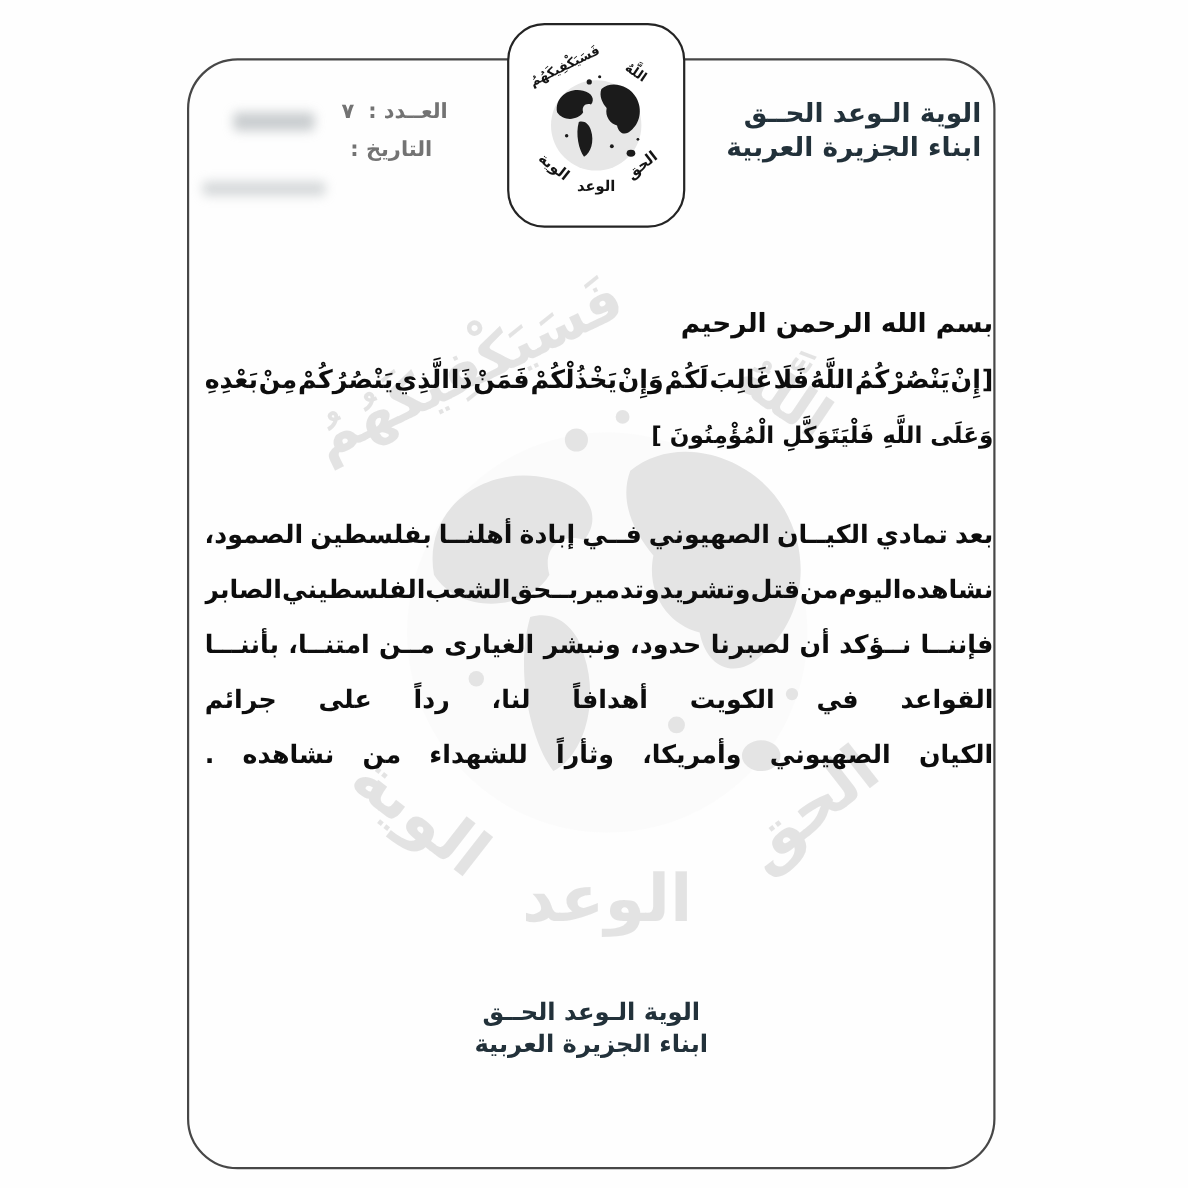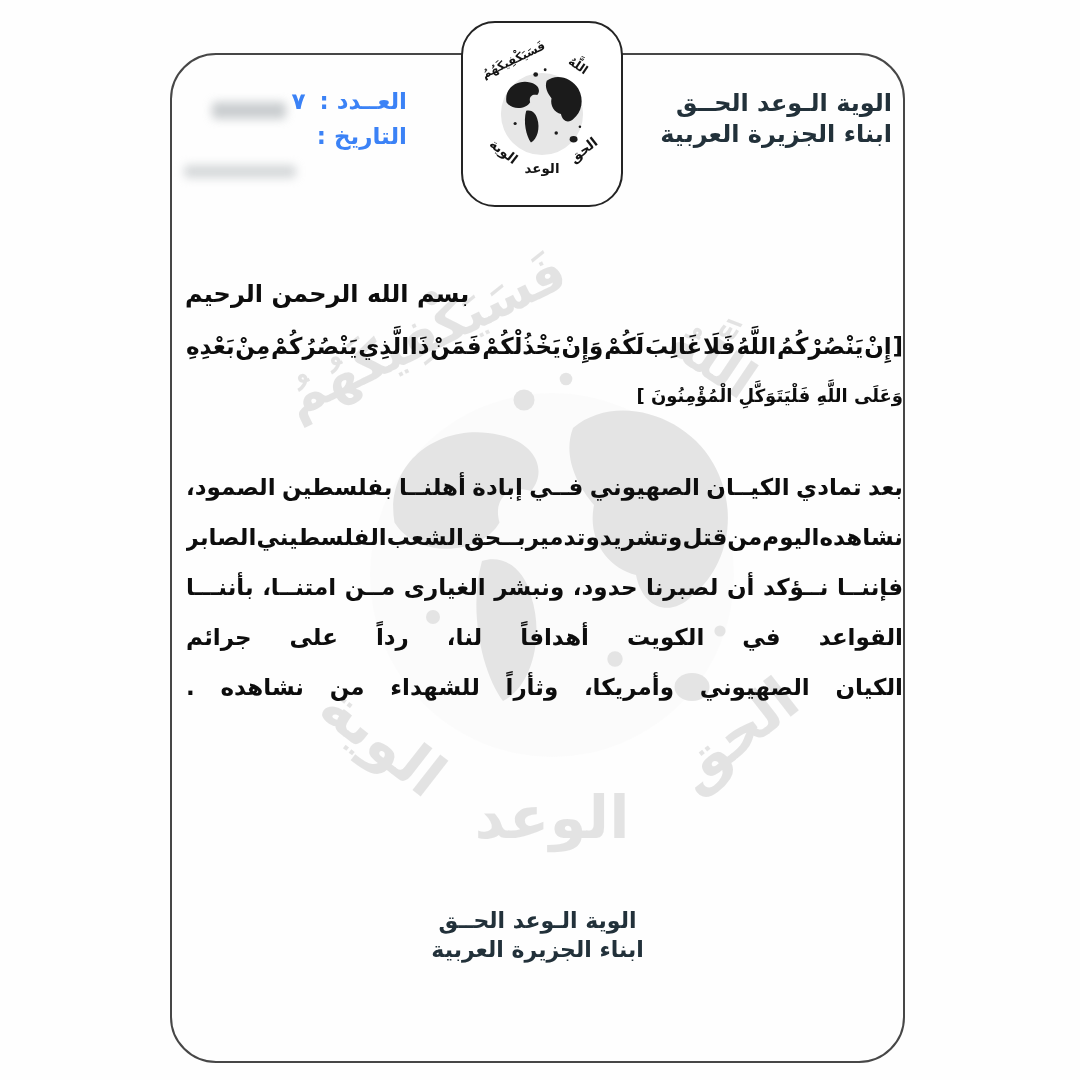--- a/index.html
+++ b/index.html
@@ -12,35 +12,35 @@
   
   #watermark{position:absolute;left:202px;top:225px;width:700px;height:700px;opacity:.11;z-index:1;}
   
   #logo-box{position:absolute;left:461px;top:21px;width:162px;height:186px;box-sizing:border-box;
             border:2px solid #242424;border-radius:34px;background:#ffffff;z-index:5;overflow:hidden;}
   #logo-box svg{width:100%;height:100%;display:block;}
   
   #org-header{position:absolute;right:188px;top:88px;text-align:right;direction:rtl;
               color:#22313a;font-weight:bold;font-size:24px;line-height:31px;z-index:3;}
   
-  #meta{position:absolute;right:673px;top:84px;direction:rtl;text-align:right;
-        color:#3b82f6;font-weight:bold;font-size:23px;line-height:35px;z-index:3;white-space:nowrap;}
+  #meta{position:absolute;right:673px;top:84px;direction:rtl;text-align:center;
+        color:#737373;font-weight:bold;font-size:19px;line-height:35px;z-index:3;white-space:nowrap;}
   #meta .val{margin:0 6px;}
   
   .smudge{position:absolute;filter:blur(5px);z-index:4;border-radius:4px;}
   #smudge-1{left:212px;top:102px;width:74px;height:17px;background:#9fa6aa;opacity:.55;}
   #smudge-2{left:184px;top:165px;width:112px;height:13px;background:#adb3b6;opacity:.5;}
   
-  #basmala{position:absolute;left:185px;width:718px;top:280px;text-align:left;direction:rtl;
+  #basmala{position:absolute;left:185px;width:718px;top:280px;text-align:right;direction:rtl;
            color:#0d0d0d;font-weight:bold;font-size:24px;z-index:3;}
   .jline{display:flex;justify-content:space-between;direction:rtl;white-space:nowrap;
          color:#0d0d0d;font-weight:bold;overflow:hidden;z-index:3;}
   #verse-line1{position:absolute;left:186px;width:717px;top:322px;height:48px;line-height:48px;font-size:23px;}
   #verse-line2{position:absolute;left:186px;width:717px;top:372px;height:48px;line-height:48px;
-               text-align:right;direction:rtl;color:#0d0d0d;font-weight:bold;font-size:18px;z-index:3;}
+               text-align:right;direction:rtl;color:#0d0d0d;font-weight:bold;font-size:21px;z-index:3;}
   #body-text{position:absolute;left:186px;width:717px;top:462px;z-index:3;}
   #body-text .jline{height:50px;line-height:50px;font-size:23px;}
   
   #org-footer{position:absolute;left:170px;width:735px;top:906px;text-align:center;direction:rtl;
               color:#22313a;font-weight:bold;font-size:22px;line-height:29px;z-index:3;}
   
   .arc-word{font-family:"DejaVu Sans",sans-serif;font-weight:bold;fill:#141414;}
 </style>
 </head>
 <body>

